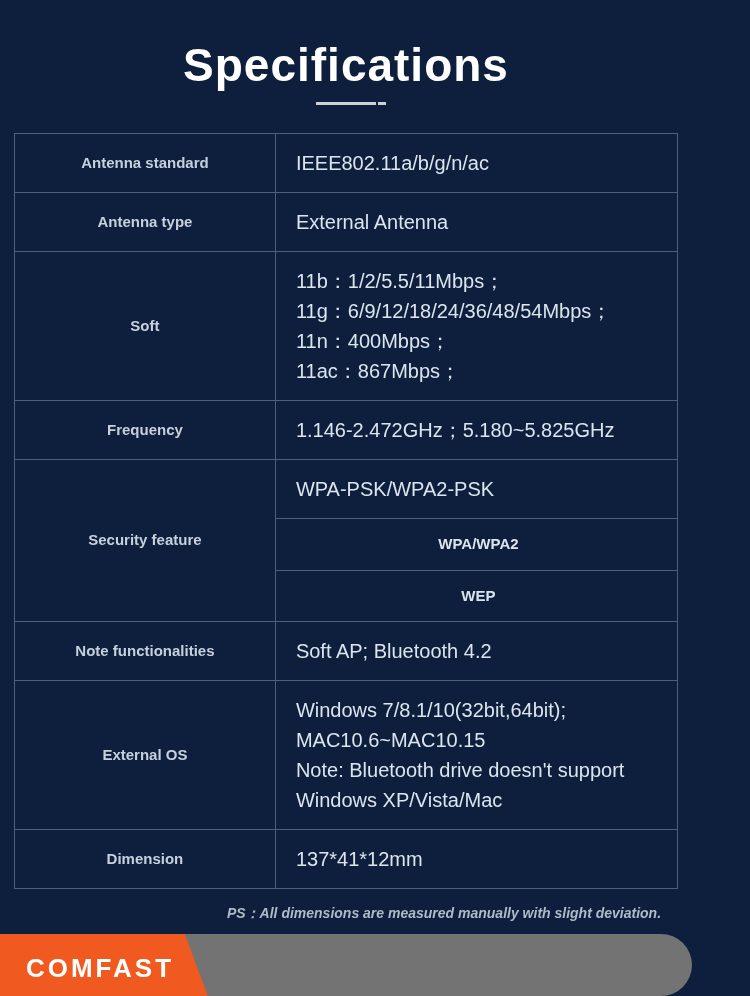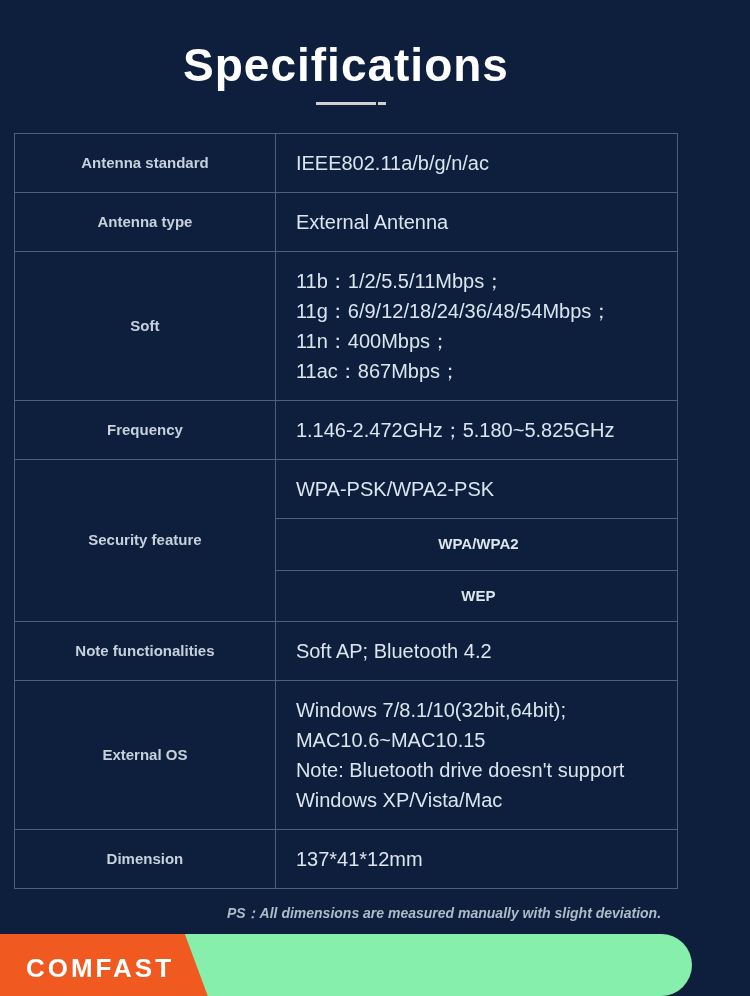--- a/index.html
+++ b/index.html
@@ -107,21 +107,21 @@
       font-style: italic;
     }
 
     .ps-row {
       border-bottom: none;
     }
 
     
     .footer {
       height: 68px;
-      background-color: #86efac;
+      background-color: #737373;
       display: flex;
       align-items: center;
       position: relative;
       border-radius: 32px;
     }
 
     .footer-brand {
       background-color: #f05a20;
       height: 68px;
       width: 210px;

